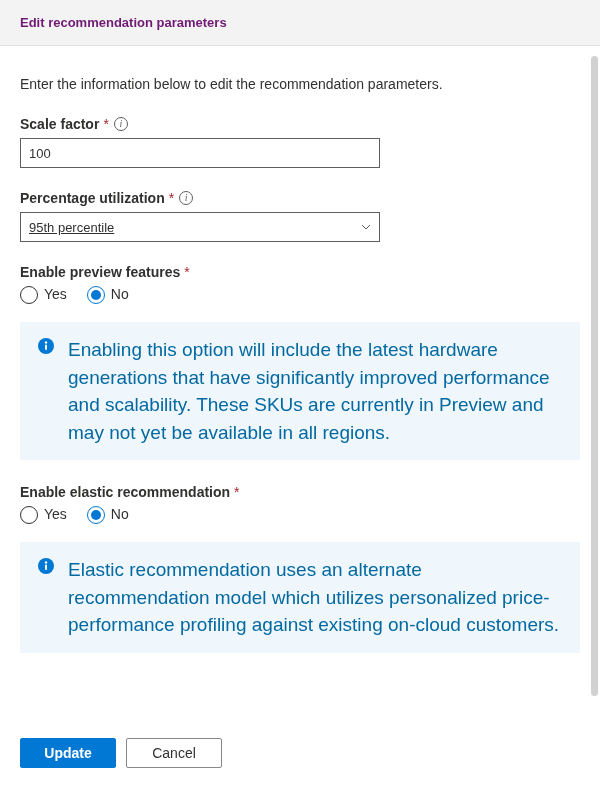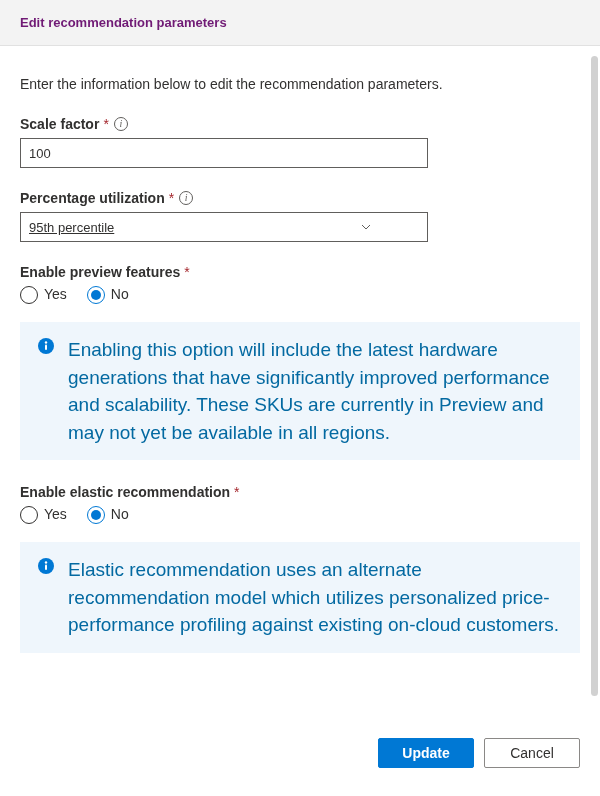--- a/index.html
+++ b/index.html
@@ -70,21 +70,21 @@
     .info-icon {
       display: inline-flex; align-items: center; justify-content: center;
       width: 14px; height: 14px;
       border: 1px solid #605e5c; border-radius: 50%;
       font-size: 10px; line-height: 1; font-weight: 400;
       color: #605e5c; font-style: italic;
       font-family: Georgia, serif;
       margin-left: 2px;
     }
     input[type="text"].txt, .select {
-      width: 408px; height: 30px;
+      width: 360px; height: 30px;
       border: 1px solid var(--input-border);
       padding: 0 8px;
       font-size: 13px;
       font-family: inherit;
       background: #fff;
       color: #323130;
     }
     .select-wrap { position: relative; width: 360px; }
     .select {
       display: flex; align-items: center;
@@ -138,21 +138,20 @@
     .info-badge svg { display: block; }
     .info-text {
       font-size: 19px;
       line-height: 1.45;
       color: #0369a1;
     }
     .footer {
       padding: 14px 20px 28px 20px;
       display: flex; gap: 10px;
       background: #fff;
-      justify-content: flex-end;
     }
     .btn {
       height: 30px;
       min-width: 96px;
       padding: 0 16px;
       font-size: 14px;
       font-family: inherit;
       cursor: pointer;
       display: inline-flex; align-items: center; justify-content: center;
       border-radius: 2px;

